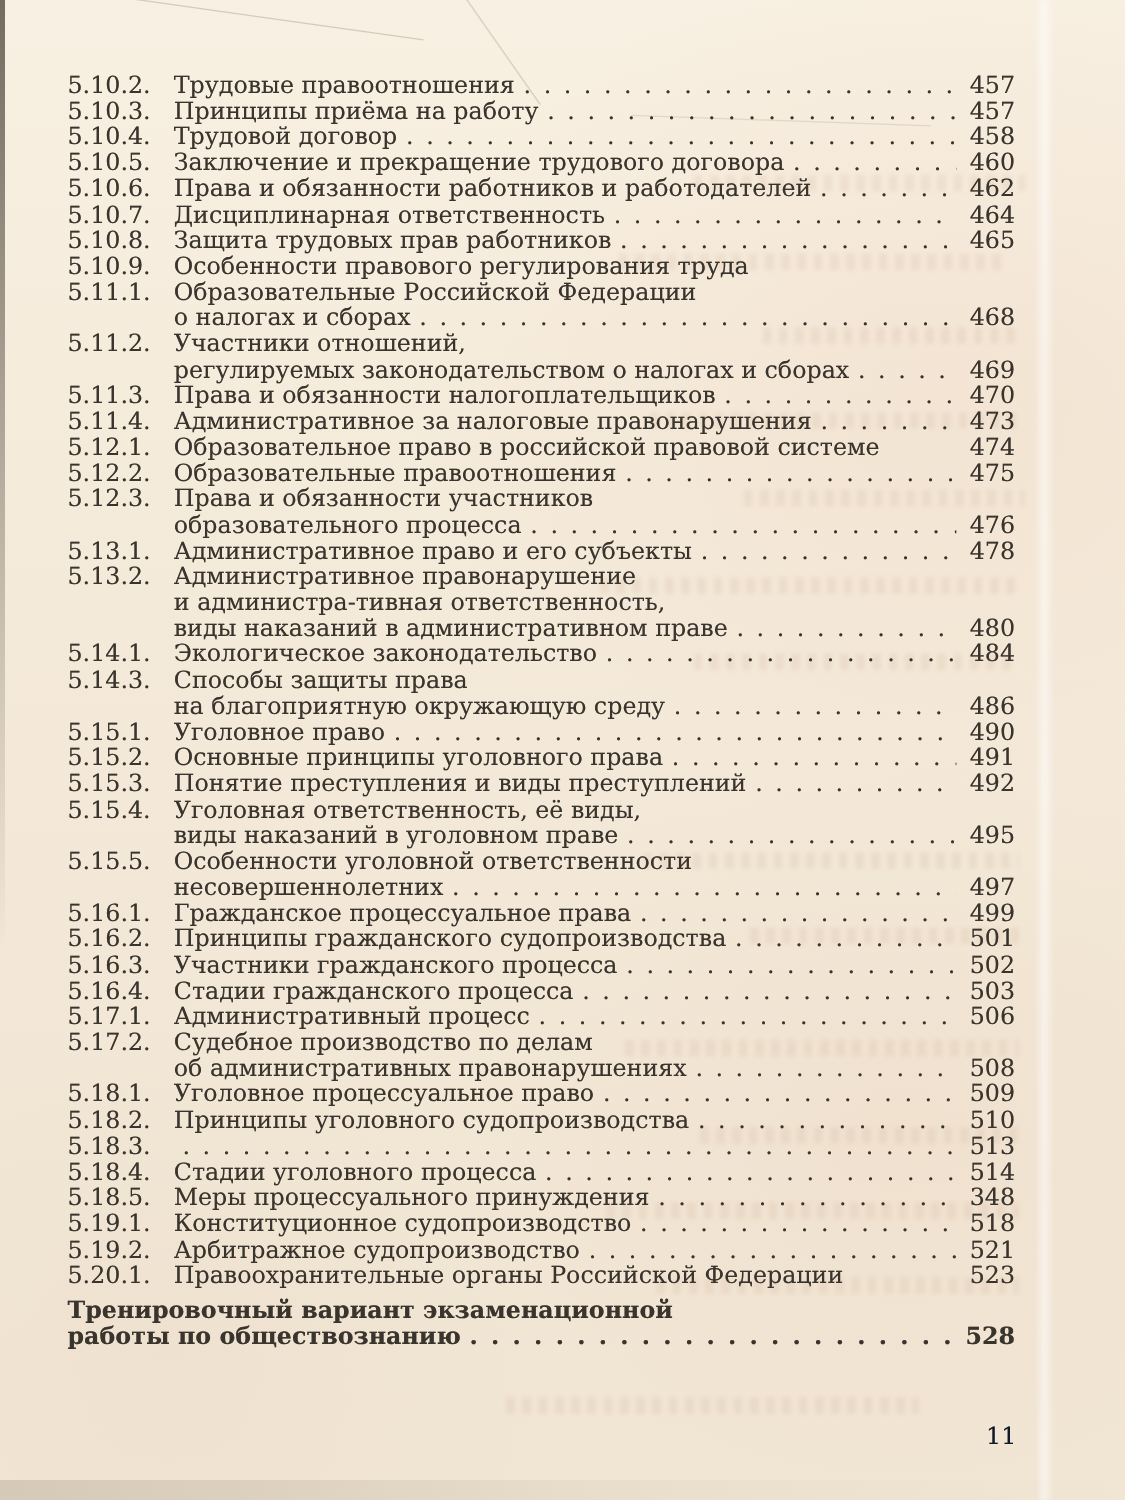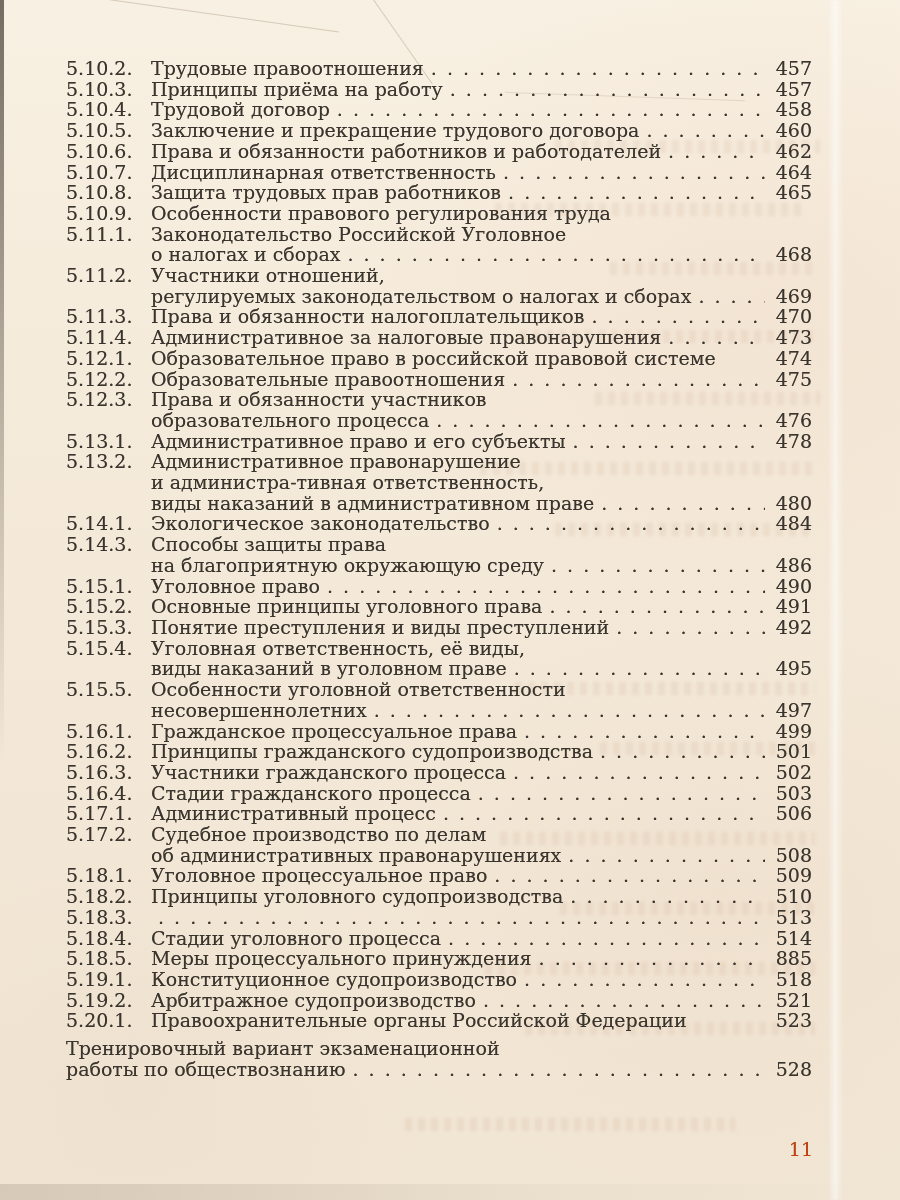--- a/index.html
+++ b/index.html
@@ -49,39 +49,39 @@
       rgba(168,122,92,0.20) 0 7px, rgba(168,122,92,0) 7px 13px);
   }
   
   .toc {
     position: absolute; left: 54px; top: 58px; width: 758px;
     font-size: 19px; color: #39342d;
     text-shadow: 0 0 0.5px rgba(70,58,45,0.55);
   }
   .row {
     display: flex; align-items: flex-start;
-    line-height: 20.7px; white-space: nowrap; margin-left: 12px;
+    line-height: 20.7px; white-space: nowrap;
   }
   .row.gap { margin-top: 7px; }
-  .row.bold { font-weight: normal; }
+  .row.bold { font-weight: bold; }
   .row .n { flex: 0 0 85px; }
   .row .t { flex: 0 0 auto; }
   .leader {
     flex: 1 1 auto; overflow: hidden; white-space: nowrap;
     margin: 0 7px; min-width: 0;
   }
   .leader::after {
     content: ". . . . . . . . . . . . . . . . . . . . . . . . . . . . . . . . . . . . . . . . . . . . . . . . . . . . . . . .";
     letter-spacing: 2px;
   }
   .row.nodots .leader::after { content: ""; }
   .row .p { flex: 0 0 auto; min-width: 40px; text-align: right; }
   .folio {
     position: absolute; top: 1138px; right: 87px;
-    font-size: 19px; color: #c2410c;
+    font-size: 19px; color: #0f172a;
     text-shadow: 0 0 0.5px rgba(70,58,45,0.55);
   }
 </style>
 </head>
 <body>
 
 <div class="sheet"></div>
 <div class="edge-highlight"></div>
 <div class="edge-dark"></div>
 <div class="bottom-shade"></div>
@@ -149,21 +149,21 @@
     <span class="leader"></span>
     <span class="p">465</span>
   </div>
     <div class="row nopage">
     <span class="n">5.10.9.</span>
     <span class="t">Особенности правового регулирования труда</span>
 
   </div>
     <div class="row nopage">
     <span class="n">5.11.1.</span>
-    <span class="t">Законодательство Российской Уголовное</span>
+    <span class="t">Образовательные Российской Федерации</span>
 
   </div>
     <div class="row">
     <span class="n"></span>
     <span class="t">о налогах и сборах</span>
     <span class="leader"></span>
     <span class="p">468</span>
   </div>
     <div class="row nopage">
     <span class="n">5.11.2.</span>
@@ -351,21 +351,21 @@
     <div class="row">
     <span class="n">5.18.4.</span>
     <span class="t">Стадии уголовного процесса</span>
     <span class="leader"></span>
     <span class="p">514</span>
   </div>
     <div class="row">
     <span class="n">5.18.5.</span>
     <span class="t">Меры процессуального принуждения</span>
     <span class="leader"></span>
-    <span class="p">885</span>
+    <span class="p">348</span>
   </div>
     <div class="row">
     <span class="n">5.19.1.</span>
     <span class="t">Конституционное судопроизводство</span>
     <span class="leader"></span>
     <span class="p">518</span>
   </div>
     <div class="row">
     <span class="n">5.19.2.</span>
     <span class="t">Арбитражное судопроизводство</span>

